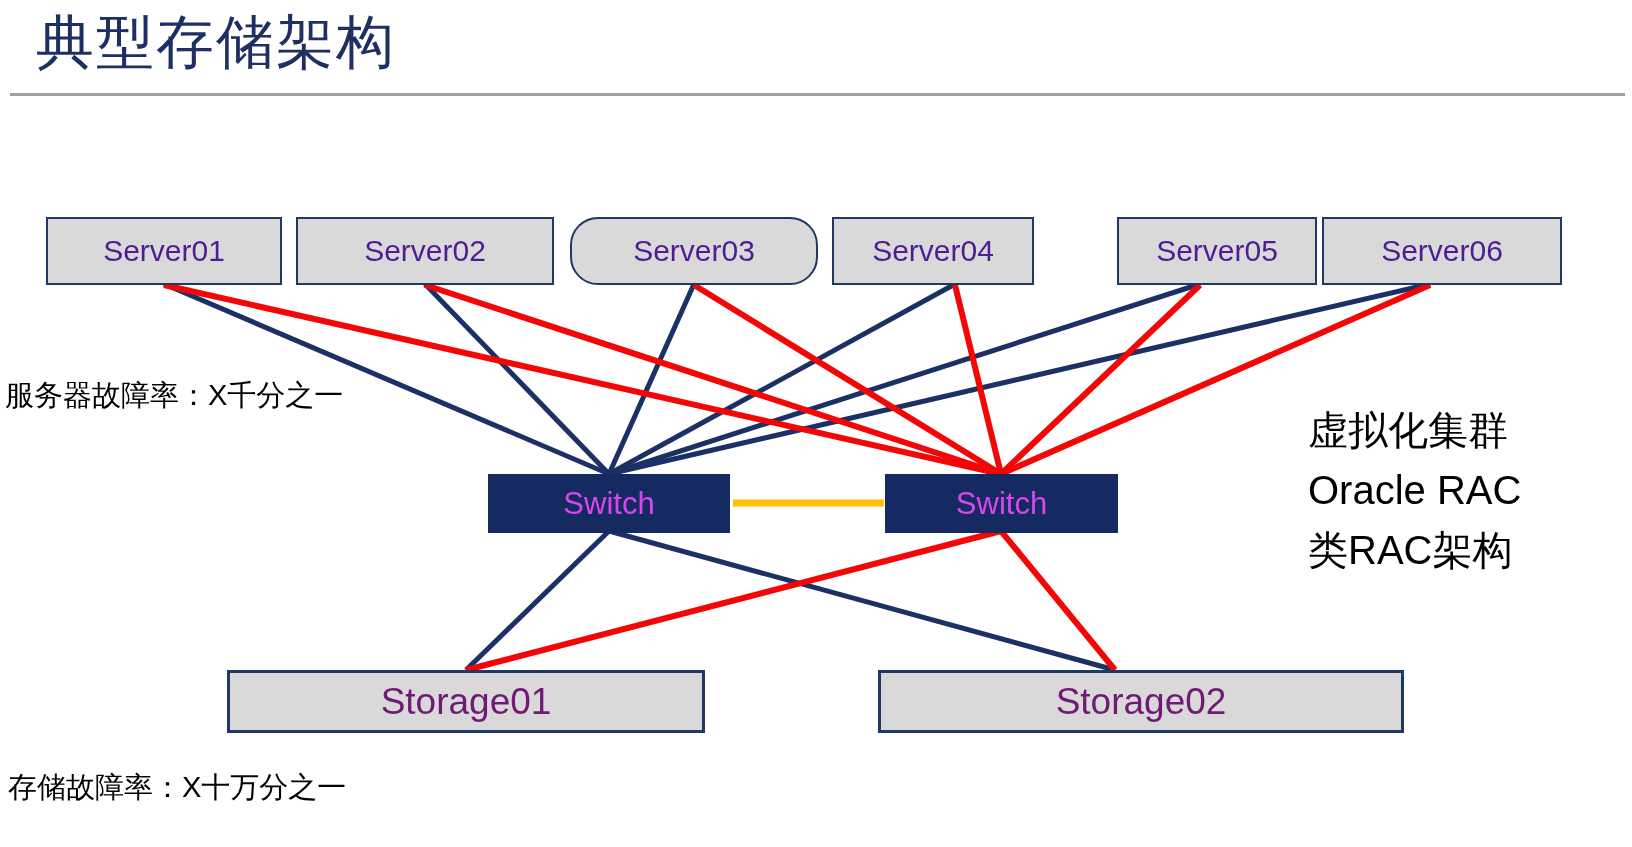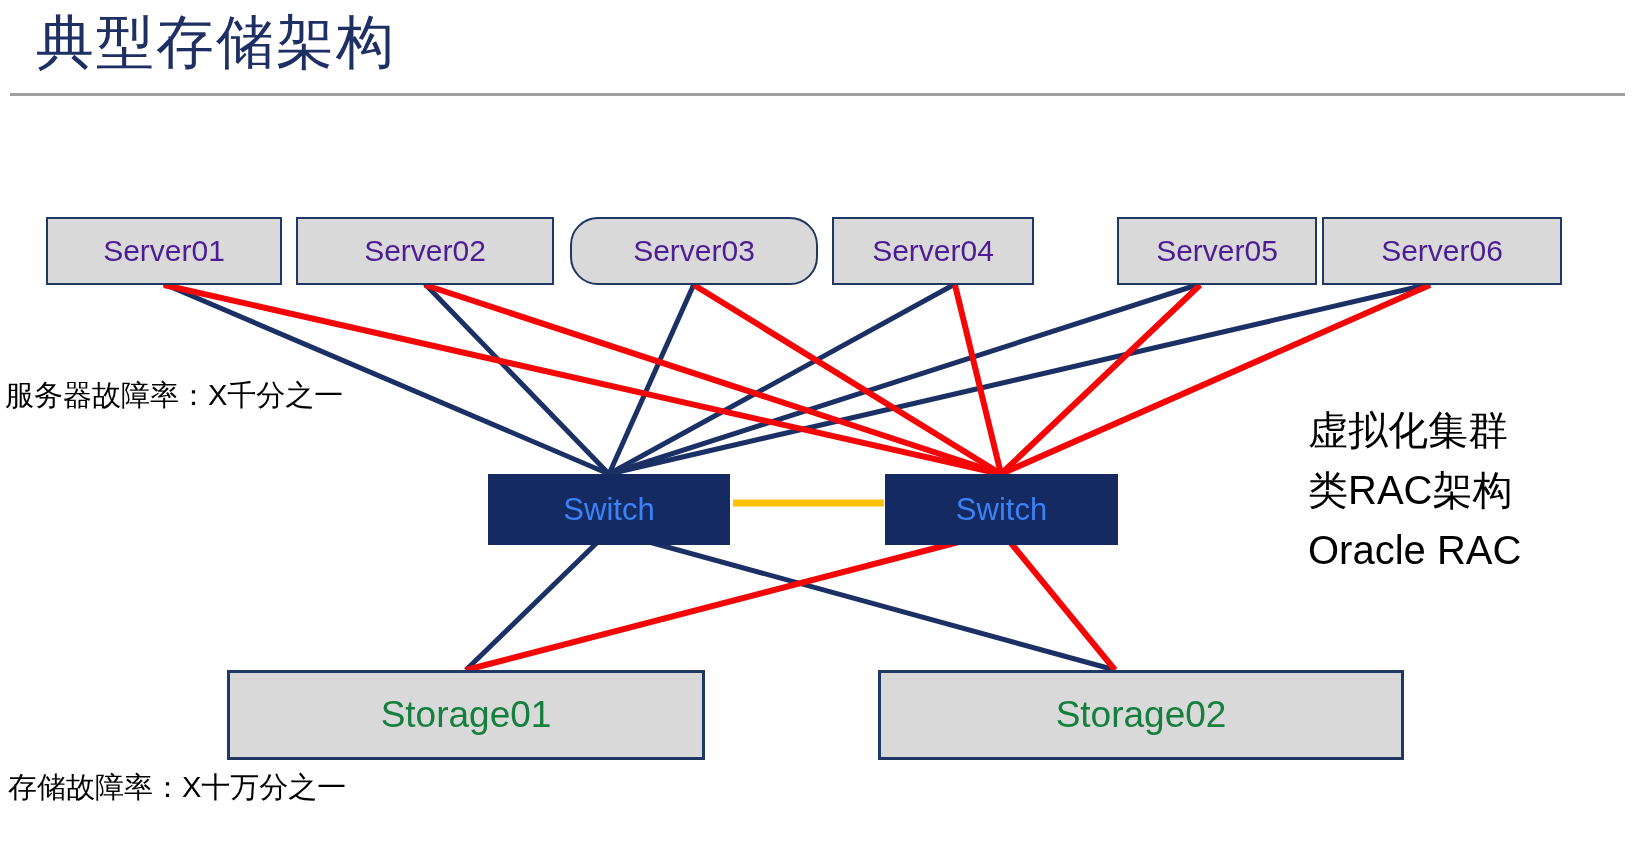--- a/index.html
+++ b/index.html
@@ -48,32 +48,32 @@
   .server {
     top: 217px;
     height: 68px;
     background: var(--node-fill, #d9d9d9);
     border: 2px solid var(--node-border, #1f3864);
     font-size: 30px;
     color: #4c1d95;
   }
   .switch {
     top: 474px;
-    height: 71px;
+    height: 59px;
     background: var(--switch-fill, #152a60);
-    color: #3b82f6;
+    color: #d946ef;
     font-size: 31px;
   }
   .storage {
     top: 670px;
-    height: 90px;
+    height: 63px;
     background: var(--node-fill, #d9d9d9);
     border: 3px solid var(--node-border, #1f3864);
     font-size: 37px;
-    color: #15803d;
+    color: #701a75;
   }
   .side-label {
     position: absolute;
     font-size: 29px;
     color: #000000;
     z-index: 3;
     white-space: nowrap;
   }
   .label-servers { left: 5px;  top: 376px; }
   .label-storage { left: 8px;  top: 768px; }
@@ -151,17 +151,17 @@
   </div>
   <div class="node storage" style="left:852px; width:526px;margin-left:26px;">
     <span>Storage02</span>
   </div>
 
   <div class="side-label label-servers">服务器故障率：X千分之一</div>
   <div class="side-label label-storage">存储故障率：X十万分之一</div>
 
   <div class="cluster-note">
     <div>虚拟化集群</div>
+    <div>Oracle RAC</div>
     <div>类RAC架构</div>
-    <div>Oracle RAC</div>
   </div>
 
 </div>
 
 </body></html>

